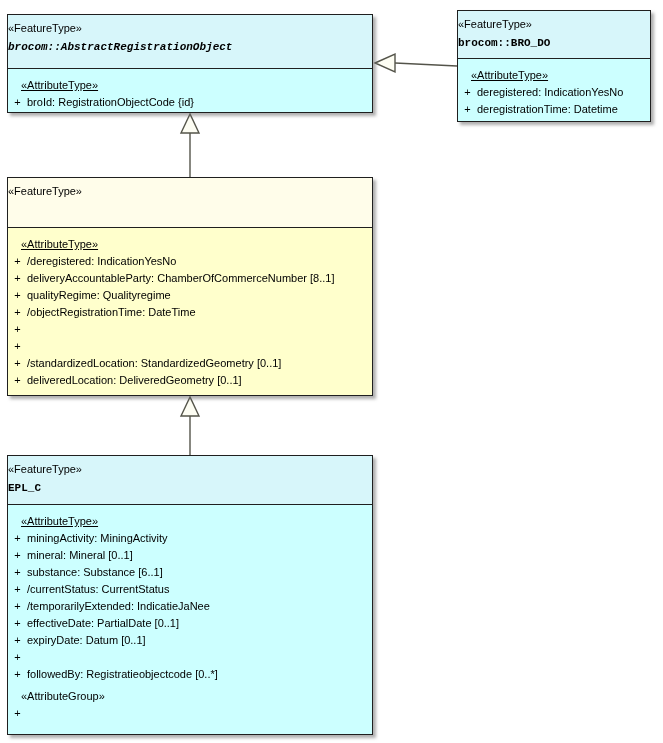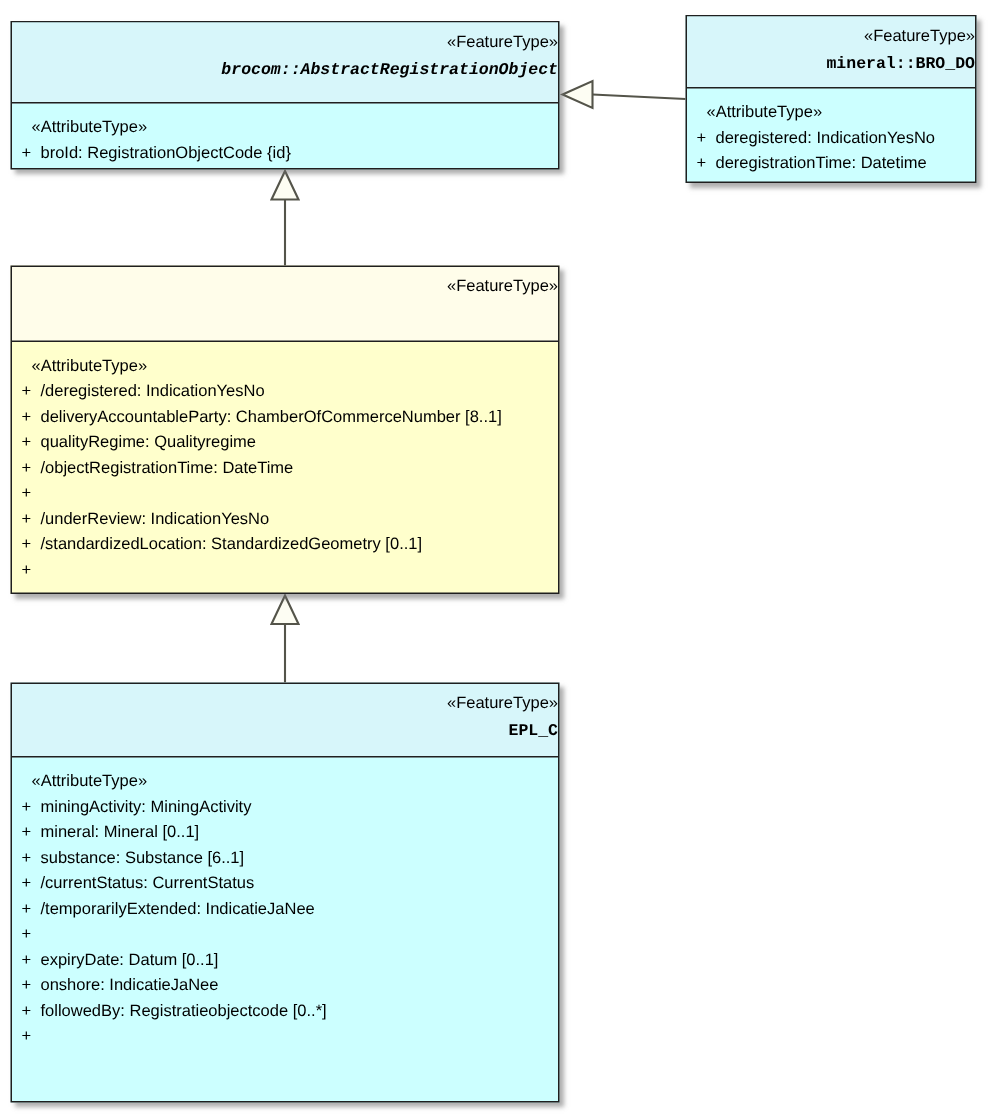--- a/index.html
+++ b/index.html
@@ -18,32 +18,32 @@
     box-shadow: 3px 3px 3px rgba(110,110,110,0.55);
     font-size: 11px;
     display: flex;
     flex-direction: column;
   }
   .cyan  { background: #ccffff; }
   .yellow{ background: #ffffcc; }
 
   .cls-header {
     border-bottom: 1px solid #1f1f1f;
-    text-align: right;
+    text-align: left;
     padding-top: 7px;
   }
   .cyan  .cls-header { background: #d7f6fa; }
   .yellow .cls-header { background: #fffdea; }
 
   .stereotype { font-size: 11px; line-height: 13px; }
   .cls-name   { font-weight: bold; margin-top: 5px; line-height: 14px; font-family: Liberation Mono, monospace; }
   .italic     { font-style: italic; }
 
   .cls-body { padding-top: 8px; flex: 1; overflow: hidden; }
-  .section-label { margin-left: 13px; line-height: 17px; }
+  .section-label { margin-left: 13px; line-height: 17px; text-decoration: underline; }
   .group-label   { margin-left: 13px; margin-top: 5px; line-height: 17px; }
   .attr-row { display: flex; line-height: 17px; }
   .plus { flex: 0 0 19px; text-align: center; }
   .attr-text { white-space: nowrap; }
 
   svg.connectors {
     position: absolute; left: 0; top: 0;
     pointer-events: none;
   }
 </style>
@@ -80,21 +80,21 @@
       <div class="attr-row">
         <span class="plus">+</span>
         <span class="attr-text">broId: RegistrationObjectCode {id}</span>
       </div>
     </div>
   </div>
 
   <div class="uml-class cyan" style="left:457px; top:10px; width:194px; height:112px;">
     <div class="cls-header" style="height:48px;">
       <div class="stereotype">«FeatureType»</div>
-      <div class="cls-name">mineral::BRO_DO</div>
+      <div class="cls-name">brocom::BRO_DO</div>
     </div>
     <div class="cls-body">
       <div class="section-label">«AttributeType»</div>
       <div class="attr-row">
         <span class="plus">+</span>
         <span class="attr-text">deregistered: IndicationYesNo</span>
       </div>
       <div class="attr-row">
         <span class="plus">+</span>
         <span class="attr-text">deregistrationTime: Datetime</span>
@@ -122,28 +122,28 @@
       </div>
       <div class="attr-row">
         <span class="plus">+</span>
         <span class="attr-text">/objectRegistrationTime: DateTime</span>
       </div>
       <div class="attr-row">
         <span class="plus">+</span>
       </div>
       <div class="attr-row">
         <span class="plus">+</span>
-        <span class="attr-text">/underReview: IndicationYesNo</span>
       </div>
       <div class="attr-row">
         <span class="plus">+</span>
         <span class="attr-text">/standardizedLocation: StandardizedGeometry [0..1]</span>
       </div>
       <div class="attr-row">
         <span class="plus">+</span>
+        <span class="attr-text">deliveredLocation: DeliveredGeometry [0..1]</span>
       </div>
     </div>
   </div>
 
   <div class="uml-class cyan" style="left:7px; top:455px; width:366px; height:280px;">
     <div class="cls-header" style="height:49px;">
       <div class="stereotype">«FeatureType»</div>
       <div class="cls-name">EPL_C</div>
     </div>
     <div class="cls-body">
@@ -163,32 +163,33 @@
       <div class="attr-row">
         <span class="plus">+</span>
         <span class="attr-text">/currentStatus: CurrentStatus</span>
       </div>
       <div class="attr-row">
         <span class="plus">+</span>
         <span class="attr-text">/temporarilyExtended: IndicatieJaNee</span>
       </div>
       <div class="attr-row">
         <span class="plus">+</span>
+        <span class="attr-text">effectiveDate: PartialDate [0..1]</span>
       </div>
       <div class="attr-row">
         <span class="plus">+</span>
         <span class="attr-text">expiryDate: Datum [0..1]</span>
       </div>
       <div class="attr-row">
         <span class="plus">+</span>
-        <span class="attr-text">onshore: IndicatieJaNee</span>
       </div>
       <div class="attr-row">
         <span class="plus">+</span>
         <span class="attr-text">followedBy: Registratieobjectcode [0..*]</span>
       </div>
+      <div class="group-label">«AttributeGroup»</div>
       <div class="attr-row">
         <span class="plus">+</span>
       </div>
     </div>
   </div>
 
 </div>
 
 </body></html>

